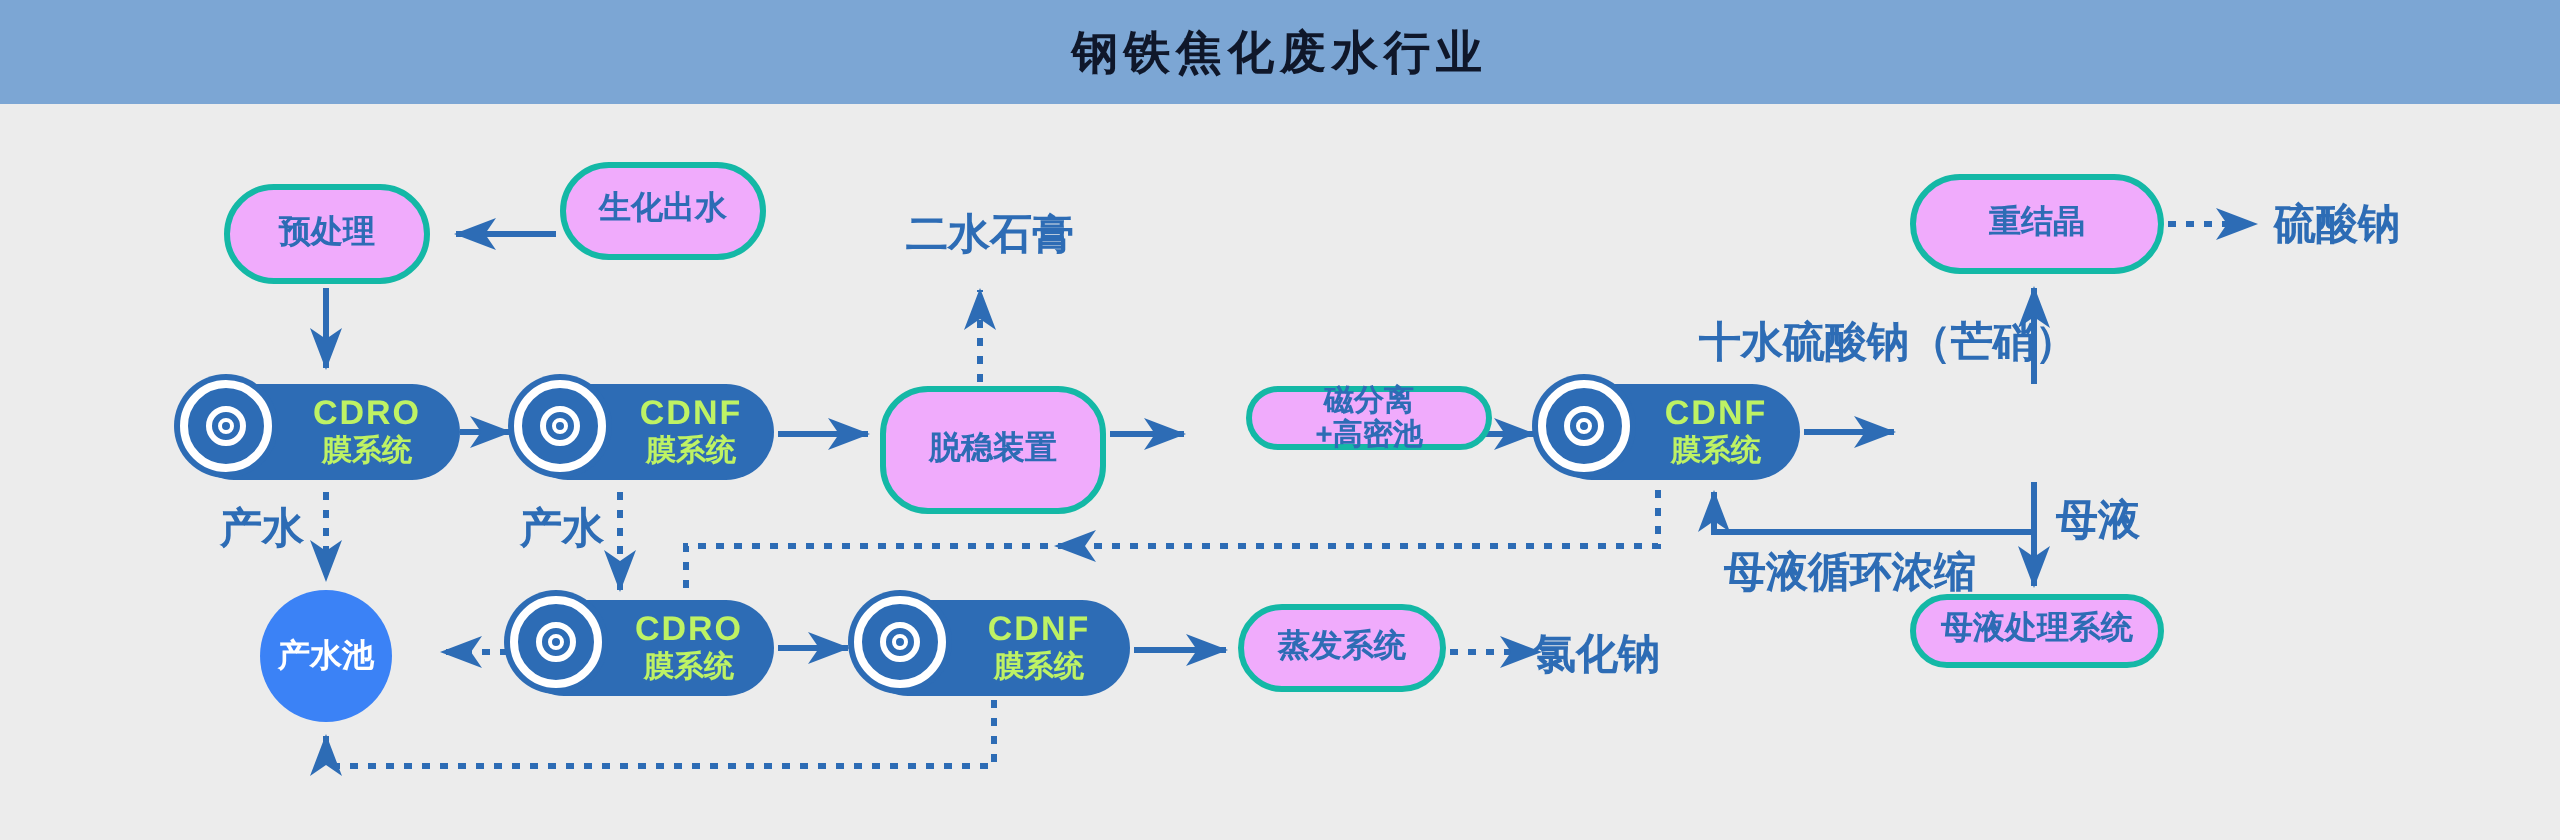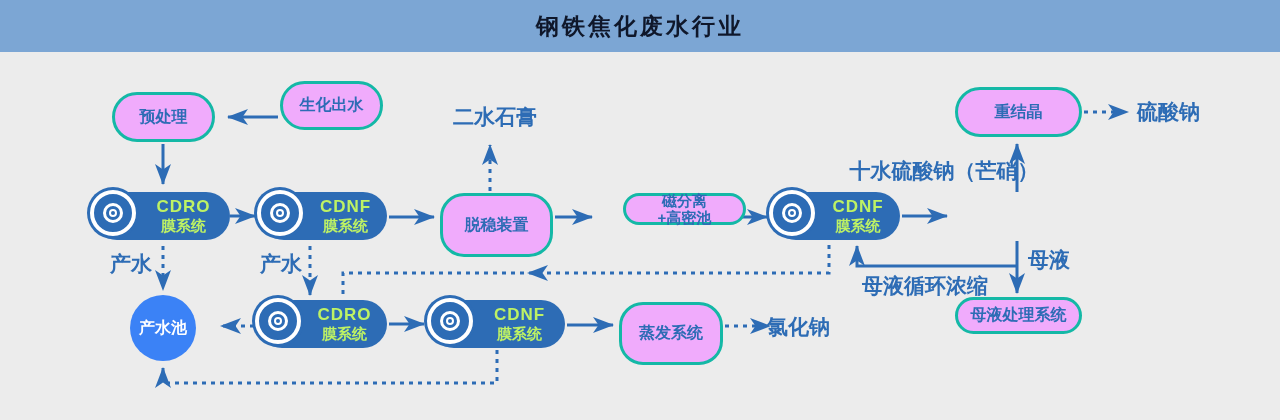--- a/index.html
+++ b/index.html
@@ -145,21 +145,21 @@
     <span class="membrane-icon">
         <span class="ring1">
           <span class="ring2"></span>
         </span>
       </span>
     <span class="pill-text">
       <div class="l1">CDNF</div>
         <div class="l2">膜系统</div>
     </span>
   </div>
-  <div class="node pill-outline" style="left:619px;top:302px;width:104px;height:63px;border-radius:24px;">
+  <div class="node pill-outline" style="left:619px;top:302px;width:104px;height:44px;border-radius:24px;">
     <span>蒸发系统</span>
   </div>
   <div class="node pill-outline" style="left:955px;top:297px;width:127px;height:37px;border-radius:25px;">
     <span>母液处理系统</span>
   </div>
 
   <div class="flabel center" style="left:495px;top:117px;">二水石膏</div>
   <div class="flabel vcenter" style="left:1137px;top:112px;">硫酸钠</div>
   <div class="flabel vcenter" style="left:767px;top:327px;">氯化钠</div>
   <div class="flabel center" style="left:944px;top:171px;">十水硫酸钠（芒硝）</div>

